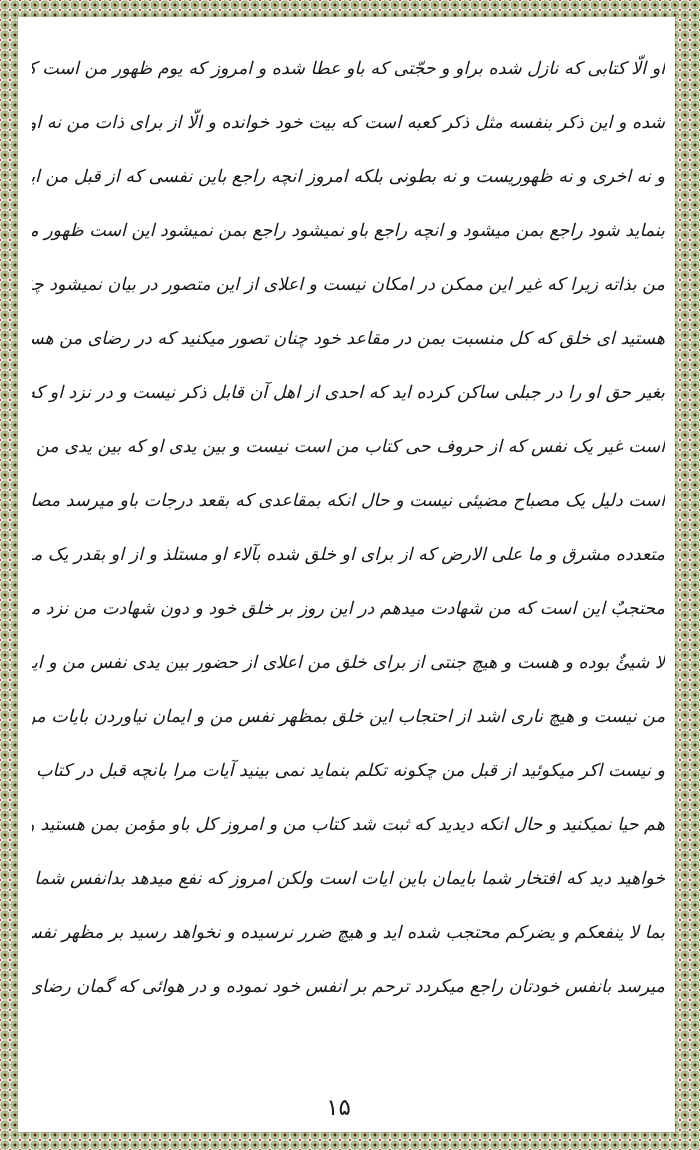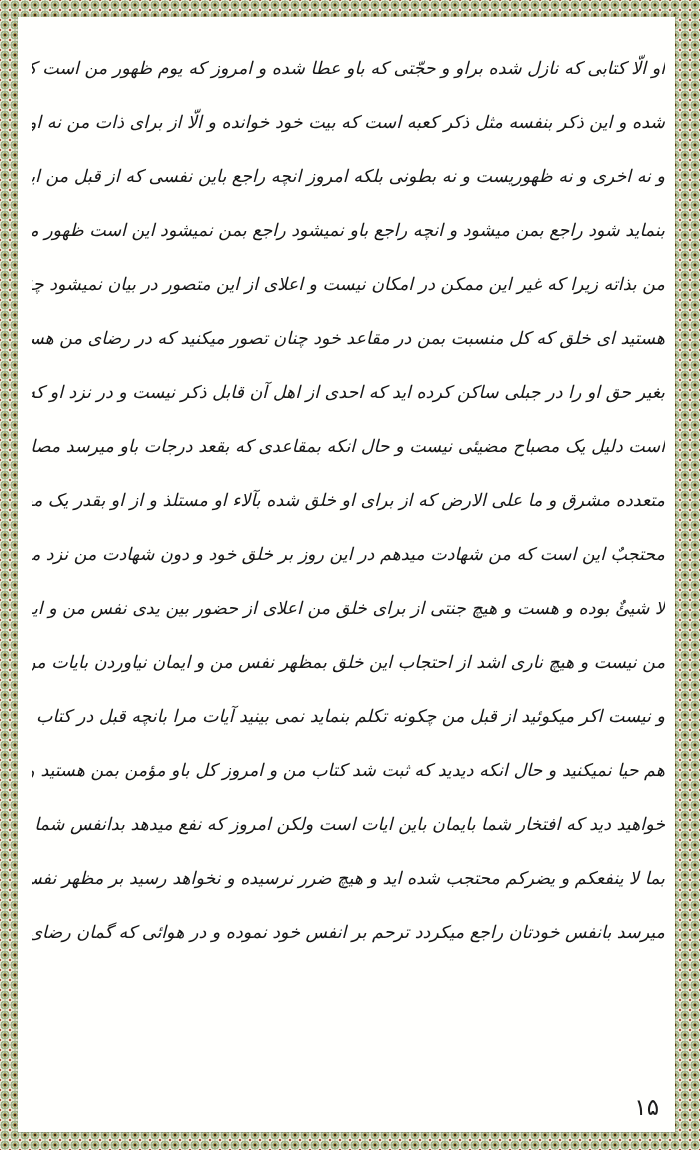--- a/index.html
+++ b/index.html
@@ -33,39 +33,40 @@
   }
   .line{
     height:54px;line-height:54px;
     overflow:hidden;white-space:nowrap;
     text-align:justify;text-align-last:justify;
   }
   
   .line::after{content:"";display:inline-block;width:100%;}
   .page-number{
     position:absolute;bottom:12px;left:0;right:16px;
-    text-align:right;
+    text-align:center;
     font-size:23px;color:#1c1c1c;
     font-style:normal;
     letter-spacing:1px;
   }
 </style>
 </head>
 <body>
 
 <div class="frame">
   <div class="page">
     <div class="text" dir="rtl" lang="fa">
       <div class="line">او الّا کتابی که نازل شده براو و حجّتی که باو عطا شده و امروز که یوم ظهور من است که بنفسه ظاهر</div>
       <div class="line">شده و این ذکر بنفسه مثل ذکر کعبه است که بیت خود خوانده و الّا از برای ذات من نه اولی است</div>
       <div class="line">و نه اخری و نه ظهوریست و نه بطونی بلکه امروز انچه راجع باین نفسی که از قبل من ایات مرا تلاوت</div>
       <div class="line">بنماید شود راجع بمن میشود و انچه راجع باو نمیشود راجع بمن نمیشود این است ظهور من بنفسه و بطون</div>
       <div class="line">من بذاته زیرا که غیر این ممکن در امکان نیست و اعلای از این متصور در بیان نمیشود چقدر محتجب</div>
       <div class="line">هستید ای خلق که کل منسبت بمن در مقاعد خود چنان تصور میکنید که در رضای من هستید و ایتی که</div>
       <div class="line">بغیر حق او را در جبلی ساکن کرده اید که احدی از اهل آن قابل ذکر نیست و در نزد او که در نزد من</div>
+      <div class="line">است غیر یک نفس که از حروف حی کتاب من است نیست و بین یدی او که بین یدی من</div>
       <div class="line">است دلیل یک مصباح مضیئی نیست و حال انکه بمقاعدی که بقعد درجات باو میرسد مصابیح</div>
       <div class="line">متعدده مشرق و ما علی الارض که از برای او خلق شده بآلاء او مستلذ و از او بقدر یک مصباح</div>
       <div class="line">محتجبٌ    این است که من شهادت میدهم در این روز بر خلق خود و دون شهادت من نزد من</div>
       <div class="line">لا شیئٌ بوده و هست و هیچ جنتی از برای خلق من اعلای از حضور بین یدی نفس من و ایمان بآیات</div>
       <div class="line">من نیست و هیچ ناری اشد از احتجاب این خلق بمظهر نفس من و ایمان نیاوردن بایات من نبوده</div>
       <div class="line">و نیست اکر میکوئید از قبل من چکونه تکلم بنماید نمی بینید آیات مرا بانچه قبل در کتاب من کفتید حال</div>
       <div class="line">هم حیا نمیکنید و حال انکه دیدید که ثبت شد کتاب من و امروز کل باو مؤمن بمن هستید و عنقریب</div>
       <div class="line">خواهید دید که افتخار شما بایمان باین ایات است ولکن امروز که نفع میدهد بدانفس شما را اظهار ایمان</div>
       <div class="line">بما لا ینفعکم و یضرکم محتجب شده اید و هیچ ضرر نرسیده و نخواهد رسید بر مظهر نفس من و انچه ضرر رسیده و</div>
       <div class="line">میرسد بانفس خودتان راجع میکردد ترحم بر انفس خود نموده و در هوائی که گمان رضای من میکنید عروج</div>

